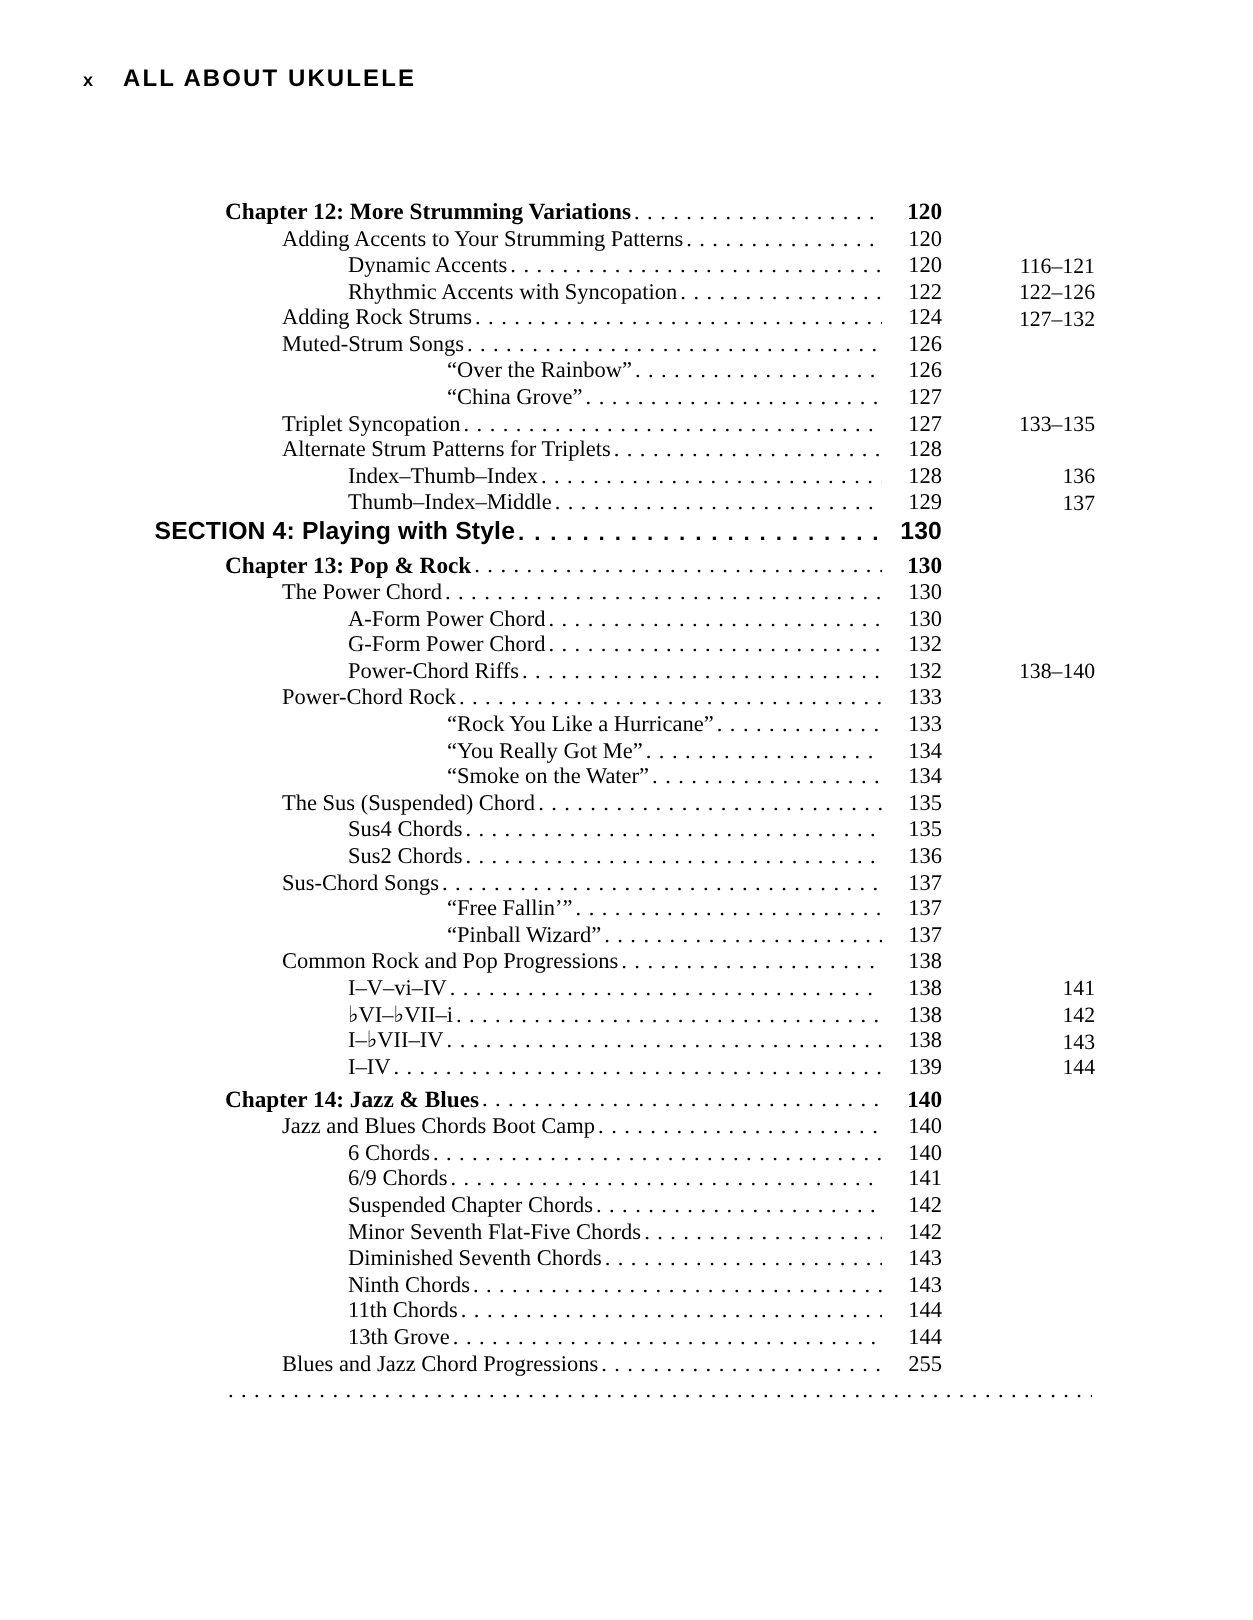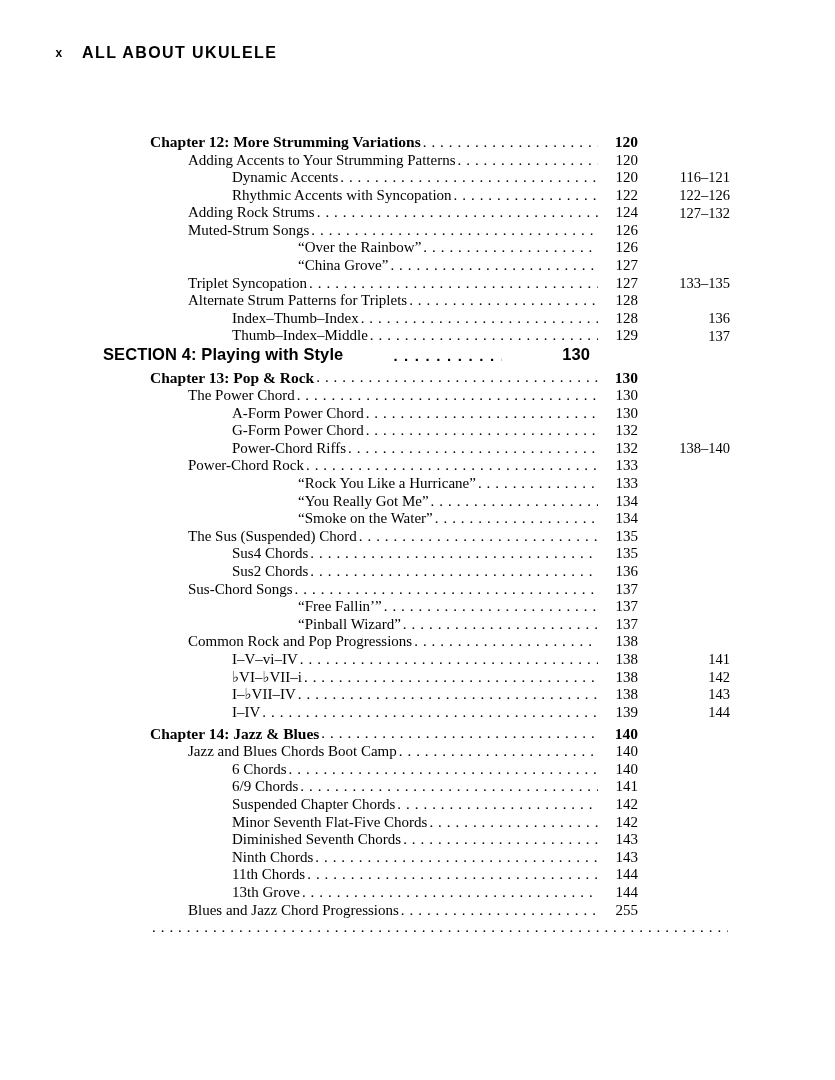--- a/index.html
+++ b/index.html
@@ -44,21 +44,21 @@
   
   .toc {
     position: absolute;
     top: 128px;
     left: 150px;
     width: 600px;
   }
 
   .row {
     display: flex;
-    align-items: center;
+    align-items: flex-end;
     width: 580px;
     font-size: 15px;
     line-height: 1.0;
     margin-bottom: 2.6px;
     white-space: nowrap;
   }
 
   .label {
     flex: 0 0 auto;
   }
@@ -83,36 +83,36 @@
     flex: 0 0 auto;
     width: 34px;
     text-align: right;
     padding-left: 4px;
   }
   .track {
     flex: 0 0 auto;
     width: 92px;
     text-align: right;
     font-size: 14.5px;
+    padding-left: 10px;
   }
 
   
   .lvl-chapter .label { margin-left: 0; font-weight: bold; }
   .lvl-section .label { margin-left: -47px; font-weight: bold; }
   .lvl-1 .label { margin-left: 38px; }
   .lvl-2 .label { margin-left: 82px; }
   .lvl-3 .label { margin-left: 148px; }
 
   .lvl-section {
     font-family: "Liberation Sans", sans-serif;
     font-size: 16.5px;
     font-weight: bold;
     letter-spacing: 0.1px;
     margin-bottom: 7px;
-    gap: 48px;
   }
   .lvl-section .pnum {
     font-family: "Liberation Sans", sans-serif;
     font-weight: bold;
     font-size: 16.5px;
   }
   .lvl-section .leader::after {
     letter-spacing: 1.2px;
     font-size: 15px;
   }

